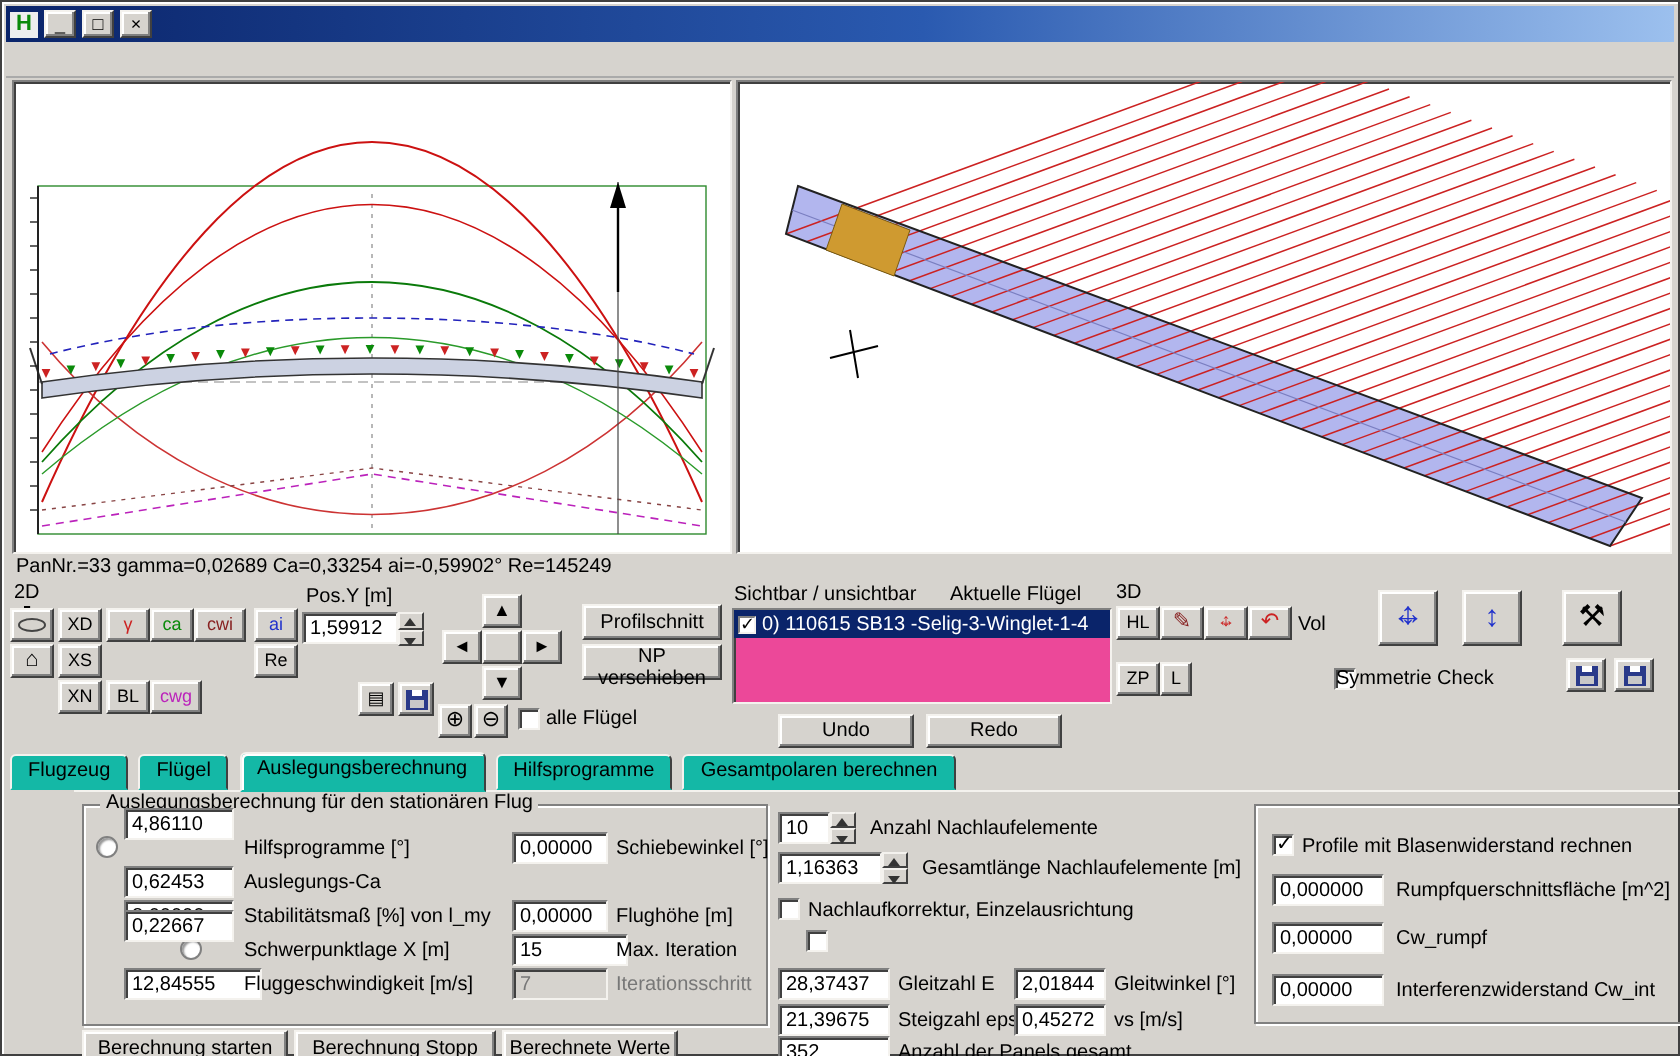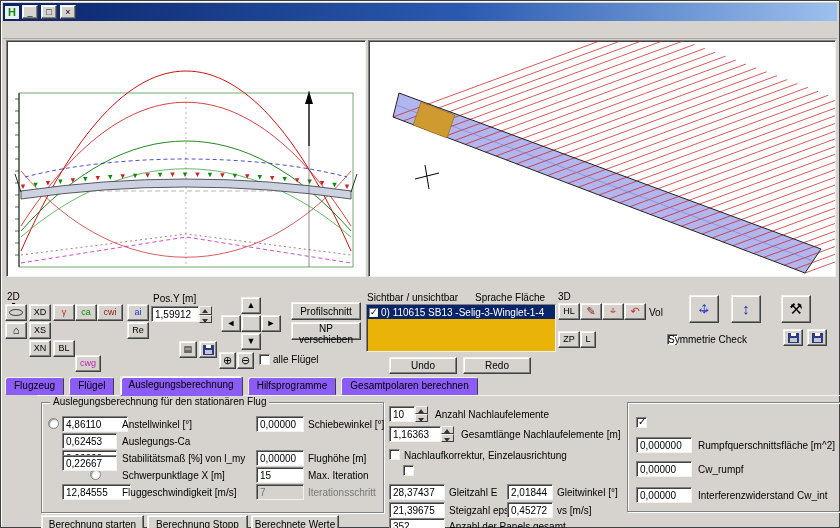--- a/index.html
+++ b/index.html
@@ -26,27 +26,27 @@
   .field{position:absolute;background:#fff;border:1px solid;border-color:#808080 #f4f2ee #f4f2ee #808080;box-shadow:inset 1px 1px 0 #404040;font-size:10px;padding:2px 3px;height:16px;white-space:nowrap;overflow:hidden;}
   .field.dis{background:#d6d3ce;color:#777;}
   .spin{position:absolute;width:13px;height:17px;display:flex;flex-direction:column;}
   .spin b{flex:1;background:#d6d3ce;border:1px solid;border-color:#f4f2ee #404040 #404040 #f4f2ee;position:relative;}
   .spin b.up::after{content:"";position:absolute;left:2px;top:2px;border:3px solid transparent;border-top:none;border-bottom:4px solid #333;}
   .spin b.dn::after{content:"";position:absolute;left:2px;top:3px;border:3px solid transparent;border-bottom:none;border-top:4px solid #333;}
   .check{width:11px;height:11px;background:#fff;border:1px solid;border-color:#808080 #f4f2ee #f4f2ee #808080;box-shadow:inset 1px 1px 0 #404040;display:inline-block;position:relative;}
   .check.on::after{content:"✓";position:absolute;left:1px;top:-2px;font-size:10px;color:#000;}
   .radio{width:11px;height:11px;border-radius:50%;background:#fff;border:1px solid #808080;box-shadow:inset 1px 1px 1px #999;display:inline-block;position:relative;}
   .radio.on::after{content:"";position:absolute;left:3px;top:3px;width:4px;height:4px;border-radius:50%;background:#000;}
-  .listbox{position:absolute;background:#eab308;border:1px solid;border-color:#808080 #f4f2ee #f4f2ee #808080;box-shadow:inset 1px 1px 0 #404040;overflow:hidden;}
+  .listbox{position:absolute;background:#ec4899;border:1px solid;border-color:#808080 #f4f2ee #f4f2ee #808080;box-shadow:inset 1px 1px 0 #404040;overflow:hidden;}
   .listitem{display:flex;align-items:center;gap:3px;height:14px;padding:0 2px;font-size:10px;white-space:nowrap;}
   .listitem.sel{background:#0a246a;color:#fff;}
   .listitem .check{width:9px;height:9px;box-shadow:none;flex:none;}
   .listitem .check.on::after{font-size:9px;top:-2px;left:0;}
   .tabbar{position:absolute;left:2px;top:375px;width:836px;height:19px;}
-  .tab{display:inline-block;margin-left:2px;padding:2px 8px 3px;font-size:10px;background:#8b5cf6;border:1px solid;border-color:#f4f2ee #404040 transparent #f4f2ee;border-radius:3px 3px 0 0;position:relative;top:1px;white-space:nowrap;}
+  .tab{display:inline-block;margin-left:2px;padding:2px 8px 3px;font-size:10px;background:#14b8a6;border:1px solid;border-color:#f4f2ee #404040 transparent #f4f2ee;border-radius:3px 3px 0 0;position:relative;top:1px;white-space:nowrap;}
   .tab.on{top:0;padding-bottom:5px;z-index:2;box-shadow:inset 1px 1px 0 #fff;}
   .formarea{position:absolute;left:0;top:394px;width:840px;height:134px;overflow:hidden;border-top:1px solid #f4f2ee;margin-left:36px;}
   .group{position:absolute;border:1px solid #808080;box-shadow:inset 1px 1px 0 #fff,1px 1px 0 #fff;}
   .glegend{position:absolute;top:-7px;left:8px;background:#d6d3ce;padding:0 3px;font-size:10px;white-space:nowrap;}
   .disk{display:inline-block;width:11px;height:10px;background:#2a3a8a;position:relative;vertical-align:middle;}
   .disk::before{content:"";position:absolute;left:2px;bottom:1px;width:7px;height:4px;background:#c8c8c8;}
   .disk::after{content:"";position:absolute;left:3px;top:0;width:5px;height:3px;background:#fff;}
   .ellipse{display:inline-block;width:14px;height:7px;border:1px solid #444;border-radius:50%;vertical-align:middle;}
   .ovl{position:relative;display:inline-block;width:12px;height:13px;}
   .ovl i{position:absolute;left:0;top:0;right:0;bottom:0;font-style:normal;line-height:13px;text-align:center;}
@@ -187,36 +187,37 @@
           <line x1="436" y1="232" x2="686" y2="140" stroke="#cc2222" stroke-width="0.75"></line>
         </g>
       <polygon points="30,52 452,208 436,232 24,76" fill="none" stroke="#222" stroke-width="1"></polygon>
       <line x1="27" y1="64" x2="444" y2="220" stroke="#7a7ec0" stroke-width="0.6"></line>
       <polygon points="52,61 86,74 78,97 44,84" fill="#cf9a30" stroke="#7a5a10" stroke-width="0.5"></polygon>
       <line x1="46" y1="138" x2="70" y2="132" stroke="#000"></line>
       <line x1="56" y1="124" x2="60" y2="148" stroke="#000"></line>
     </svg>
   </div>
 
+  <div class="status">PanNr.=33 gamma=0,02689 Ca=0,33254 ai=-0,59902° Re=145249</div>
 
   <div class="ctrlbar">
     <span class="seclabel abs" style="left:6px;top:0">2D</span>
 
     <button class="mbtn" style="left:4px;top:13px"><span class="ellipse"></span></button>
     <button class="mbtn" style="left:28px;top:13px">XD</button>
     <button class="mbtn c-red" style="left:52px;top:13px">γ</button>
     <button class="mbtn c-green" style="left:74px;top:13px">ca</button>
     <button class="mbtn c-dred" style="left:96px;top:13px;width:26px">cwi</button>
     <button class="mbtn c-blue" style="left:126px;top:13px">ai</button>
     <button class="mbtn" style="left:4px;top:31px;font-size:11px"><span>⌂</span></button>
     <button class="mbtn" style="left:28px;top:31px">XS</button>
     <button class="mbtn" style="left:126px;top:31px">Re</button>
     <button class="mbtn" style="left:28px;top:49px">XN</button>
     <button class="mbtn" style="left:52px;top:49px">BL</button>
-    <button class="mbtn c-mag" style="left:74px;top:64px;width:26px">cwg</button>
+    <button class="mbtn c-mag" style="left:74px;top:49px;width:26px">cwg</button>
 
     <span class="lbl abs" style="left:152px;top:2px">Pos.Y [m]</span>
     <div class="field" style="left:150px;top:15px;width:48px">1,59912</div>
     <div class="spin" style="left:198px;top:15px">
         <b class="up"></b>
         <b class="dn"></b>
       </div>
     <button class="mbtn" style="left:178px;top:50px;width:18px"><span>▤</span></button>
     <button class="mbtn" style="left:198px;top:50px;width:18px"><span class="disk"></span></button>
 
@@ -227,21 +228,21 @@
     <button class="mbtn" style="left:240px;top:42px;width:20px"><span>▼</span></button>
     <button class="mbtn" style="left:218px;top:61px;width:17px;font-size:11px"><span>⊕</span></button>
     <button class="mbtn" style="left:236px;top:61px;width:17px;font-size:11px"><span>⊖</span></button>
     <span class="check abs" style="left:258px;top:63px"></span>
     <span class="lbl abs" style="left:272px;top:63px">alle Flügel</span>
 
     <button class="btn" style="left:290px;top:11px;width:70px;height:18px">Profilschnitt</button>
     <button class="btn" style="left:290px;top:31px;width:70px;height:18px">NP verschieben</button>
 
     <span class="lbl abs" style="left:366px;top:1px">Sichtbar / unsichtbar</span>
-    <span class="lbl abs" style="left:474px;top:1px">Sprache Fläche</span>
+    <span class="lbl abs" style="left:474px;top:1px">Aktuelle Flügel</span>
     <div class="listbox" style="left:365px;top:13px;width:190px;height:48px">
       <div class="listitem sel">
         <span class="check on"></span>
         <span>0) 110615 SB13 -Selig-3-Winglet-1-4</span>
       </div>
     </div>
     <button class="btn" style="left:388px;top:66px;width:68px;height:17px">Undo</button>
     <button class="btn" style="left:462px;top:66px;width:68px;height:17px">Redo</button>
 
     <span class="seclabel abs" style="left:557px;top:0">3D</span>
@@ -268,22 +269,22 @@
     <span class="tab">Hilfsprogramme</span>
     <span class="tab">Gesamtpolaren berechnen</span>
   </div>
 
   <div class="formarea">
 
     <div class="group" style="left:4px;top:6px;width:343px;height:111px">
       <span class="glegend">Auslegungsberechnung für den stationären Flug</span>
 
       <span class="radio abs" style="left:6px;top:15px"></span>
-      <div class="field" style="left:20px;top:13px;width:66px">4,86110</div>
-      <span class="flabel" style="left:80px;top:16px">Anstellwinkel [°]</span>
+      <div class="field" style="left:20px;top:1px;width:55px">4,86110</div>
+      <span class="flabel" style="left:80px;top:16px">Hilfsprogramme [°]</span>
 
       <span class="radio abs" style="left:6px;top:32px"></span>
       <div class="field" style="left:20px;top:30px;width:55px">0,62453</div>
       <span class="flabel" style="left:80px;top:33px">Auslegungs-Ca</span>
 
       <span class="radio abs on" style="left:6px;top:49px"></span>
       <div class="field" style="left:20px;top:47px;width:55px">8,00000</div>
       <span class="flabel" style="left:80px;top:50px">Stabilitätsmaß [%] von l_my</span>
 
       <span class="radio abs" style="left:6px;top:66px"></span>
@@ -291,21 +292,21 @@
       <span class="flabel" style="left:80px;top:67px">Schwerpunktlage X [m]</span>
 
       <span class="radio abs" style="left:6px;top:83px"></span>
       <div class="field" style="left:20px;top:81px;width:69px">12,84555</div>
       <span class="flabel" style="left:80px;top:84px">Fluggeschwindigkeit [m/s]</span>
 
       <div class="field" style="left:214px;top:13px;width:48px">0,00000</div>
       <span class="flabel" style="left:266px;top:16px">Schiebewinkel [°]</span>
       <div class="field" style="left:214px;top:47px;width:48px">0,00000</div>
       <span class="flabel" style="left:266px;top:50px">Flughöhe [m]</span>
-      <div class="field" style="left:214px;top:64px;width:48px">15</div>
+      <div class="field" style="left:214px;top:64px;width:58px">15</div>
       <span class="flabel" style="left:266px;top:67px">Max. Iteration</span>
       <div class="field dis" style="left:214px;top:81px;width:48px">7</div>
       <span class="flabel dim" style="left:266px;top:84px">Iterationsschritt</span>
     </div>
 
     
     <div class="field" style="left:352px;top:10px;width:26px">10</div>
     <div class="spin" style="left:378px;top:10px;height:16px">
         <b class="up"></b>
         <b class="dn"></b>
@@ -332,20 +333,21 @@
     <span class="flabel" style="left:412px;top:109px">Steigzahl epsilon</span>
     <div class="field" style="left:470px;top:106px;width:46px">0,45272</div>
     <span class="flabel" style="left:520px;top:109px">vs [m/s]</span>
 
     <div class="field" style="left:352px;top:122px;width:56px">352</div>
     <span class="flabel" style="left:412px;top:125px">Anzahl der Panels gesamt</span>
 
     
     <div class="group" style="left:590px;top:6px;width:245px;height:110px">
       <span class="check abs on" style="left:8px;top:14px"></span>
+      <span class="flabel" style="left:23px;top:15px">Profile mit Blasenwiderstand rechnen</span>
       <div class="field" style="left:8px;top:34px;width:56px">0,000000</div>
       <span class="flabel" style="left:70px;top:37px">Rumpfquerschnittsfläche [m^2]</span>
       <div class="field" style="left:8px;top:58px;width:56px">0,00000</div>
       <span class="flabel" style="left:70px;top:61px">Cw_rumpf</span>
       <div class="field" style="left:8px;top:84px;width:56px">0,00000</div>
       <span class="flabel" style="left:70px;top:87px">Interferenzwiderstand Cw_int</span>
     </div>
 
     
     <button class="btn" style="left:4px;top:119px;width:103px;height:18px">Berechnung starten</button>

